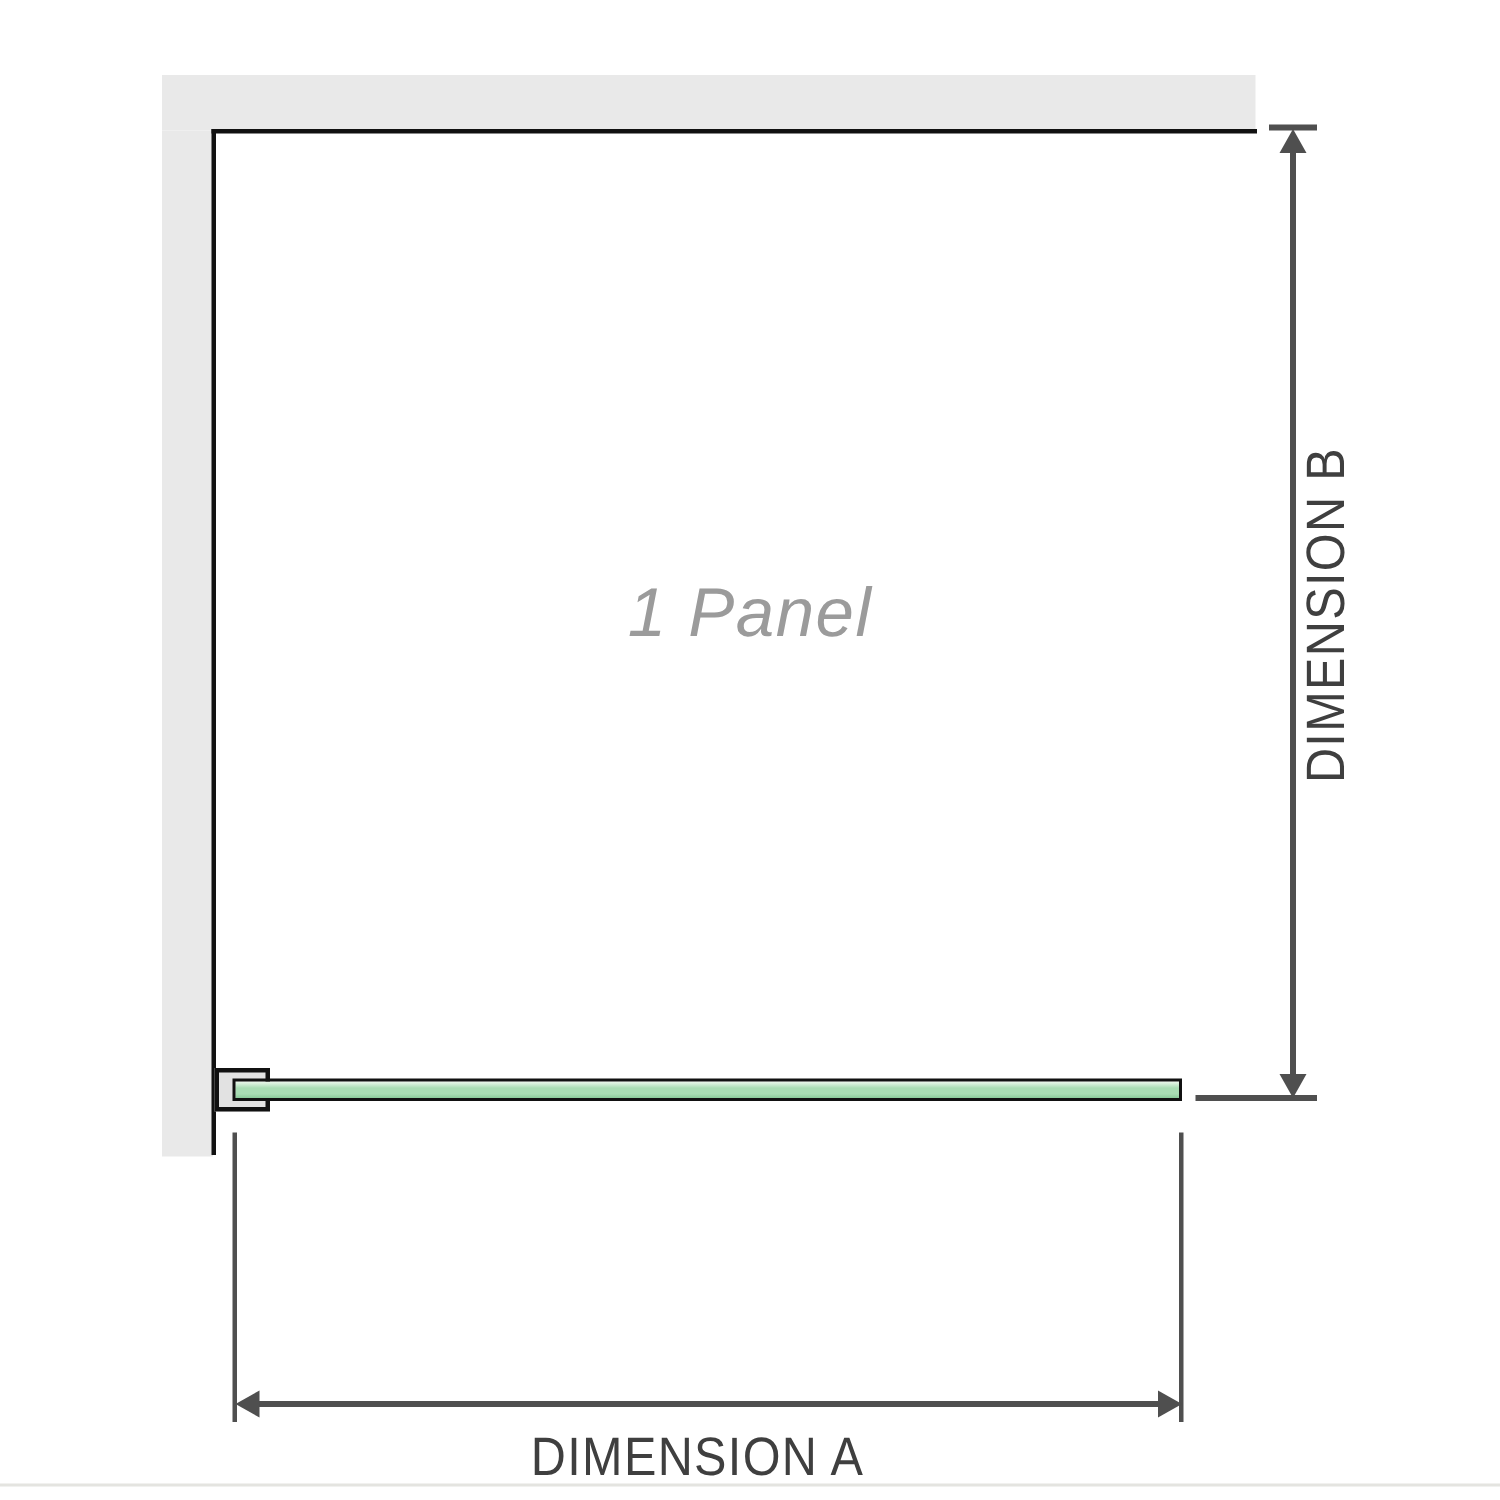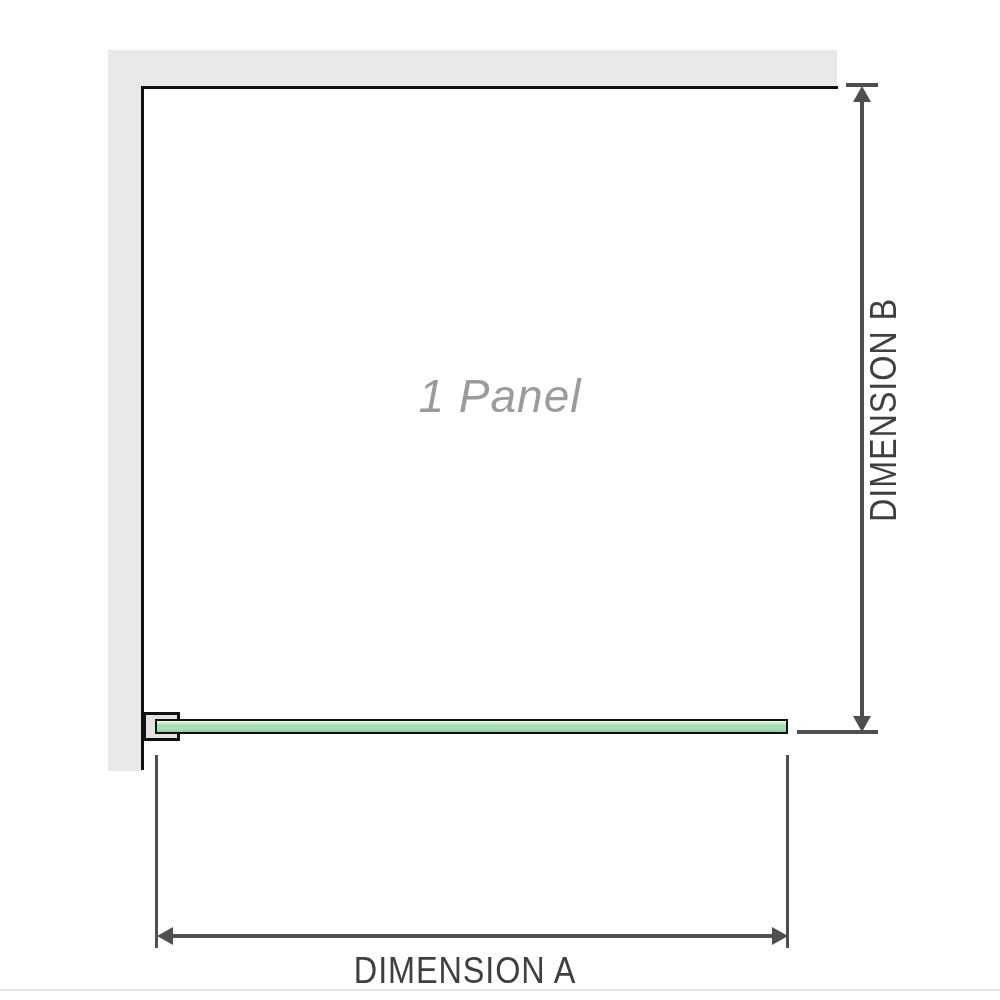--- a/index.html
+++ b/index.html
@@ -44,21 +44,21 @@
       to bottom,
       var(--glass-light, #eef9ee) 0%,
       var(--glass-mid,   #b7e5c1) 40%,
       var(--glass-mid,   #a5dbb1) 75%,
       var(--glass-dark,  #8acb9a) 100%
     );
   }
 
   
   .panel-label {
-    left: 500px; top: 396px;
+    left: 500px; top: 408px;
     transform: translate(-50%, -50%);
     font-style: italic;
     font-size: 46px;
     letter-spacing: 1px;
     color: var(--text-gray, #9b9b9b);
     white-space: nowrap;
   }
 
   
   .dim-line { background: var(--arrow, #4f4f4f); }

